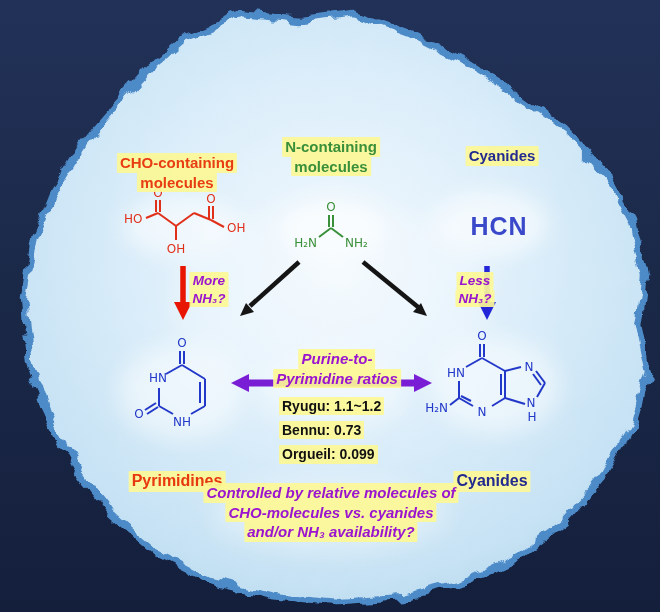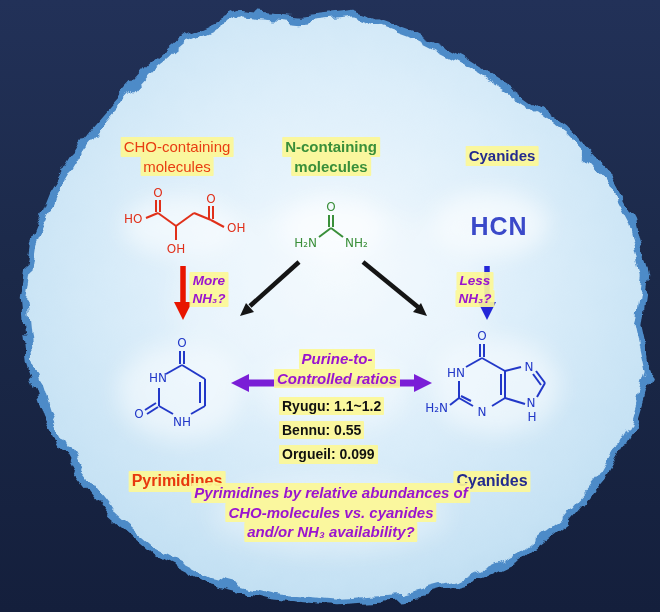--- a/index.html
+++ b/index.html
@@ -5,21 +5,21 @@
   html,body{margin:0;padding:0;background:#0e1628;}
   .stage{
     position:relative;width:660px;height:612px;overflow:hidden;
     background:linear-gradient(180deg,#223158 0%,#1b2949 45%,#141f3c 100%);
     font-family:"Liberation Sans",sans-serif;
   }
   svg.layer{position:absolute;left:0;top:0;}
   .lbl{position:absolute;white-space:nowrap;line-height:1.3;}
   .center{transform:translateX(-50%);text-align:center;}
   .hl{background:rgba(252,247,150,0.92);padding:0 3px;display:inline-block;border-radius:1px;}
-  .cho{color:#e83d12;font-weight:normal;font-size:15px;}
+  .cho{color:#e83d12;font-weight:bold;font-size:15px;margin-top:16px;}
   .grn{color:#3a8f3a;font-weight:bold;font-size:15px;}
   .navy{color:#232a8f;font-weight:bold;font-size:15px;padding-left:28px;}
   .purple-it{color:#9a15cf;font-weight:bold;font-style:italic;}
   .hcn-txt{color:#3a49c9;font-weight:bold;font-size:25px;letter-spacing:1px;margin-left:11px;}
   .ratio-entry{color:#111;font-weight:bold;font-size:14px;margin-bottom:6px;}
   .product{font-weight:bold;font-size:16px;margin-top:20px;}
 </style>
 </head>
 <body>
 
@@ -176,36 +176,36 @@
     <span class="hl">NH₃?</span>
   </div>
 
   <div class="lbl center purple-it" style="left:451px;top:272px;font-size:13.5px;padding-left:48px;">
     <span class="hl">Less</span><br>
     <span class="hl">NH₃?</span>
   </div>
 
   <div class="lbl center purple-it" style="left:337px;top:330px;font-size:15px;margin-top:19px;">
     <span class="hl">Purine-to-</span><br>
-    <span class="hl">Controlled ratios</span>
+    <span class="hl">Pyrimidine ratios</span>
   </div>
 
   <div class="lbl" style="left:279px;top:397px;">
     <div class="ratio-entry"><span class="hl">Ryugu: 1.1~1.2</span></div>
-    <div class="ratio-entry"><span class="hl">Bennu: 0.55</span></div>
+    <div class="ratio-entry"><span class="hl">Bennu: 0.73</span></div>
     <div class="ratio-entry"><span class="hl">Orgueil: 0.099</span></div>
   </div>
 
   <div class="lbl center product" style="left:177px;top:451px;color:#e8380d;">
     <span class="hl">Pyrimidines</span>
   </div>
 
   <div class="lbl center product" style="left:492px;top:451px;color:#232a8f;">
     <span class="hl">Cyanides</span>
   </div>
 
   <div class="lbl center purple-it" style="left:331px;top:483px;font-size:15px;">
-    <span class="hl">Pyrimidines by relative abundances of</span><br>
+    <span class="hl">Controlled by relative molecules of</span><br>
     <span class="hl">CHO-molecules vs. cyanides</span><br>
     <span class="hl">and/or NH₃ availability?</span>
   </div>
 
 </div>
 
 </body></html>

